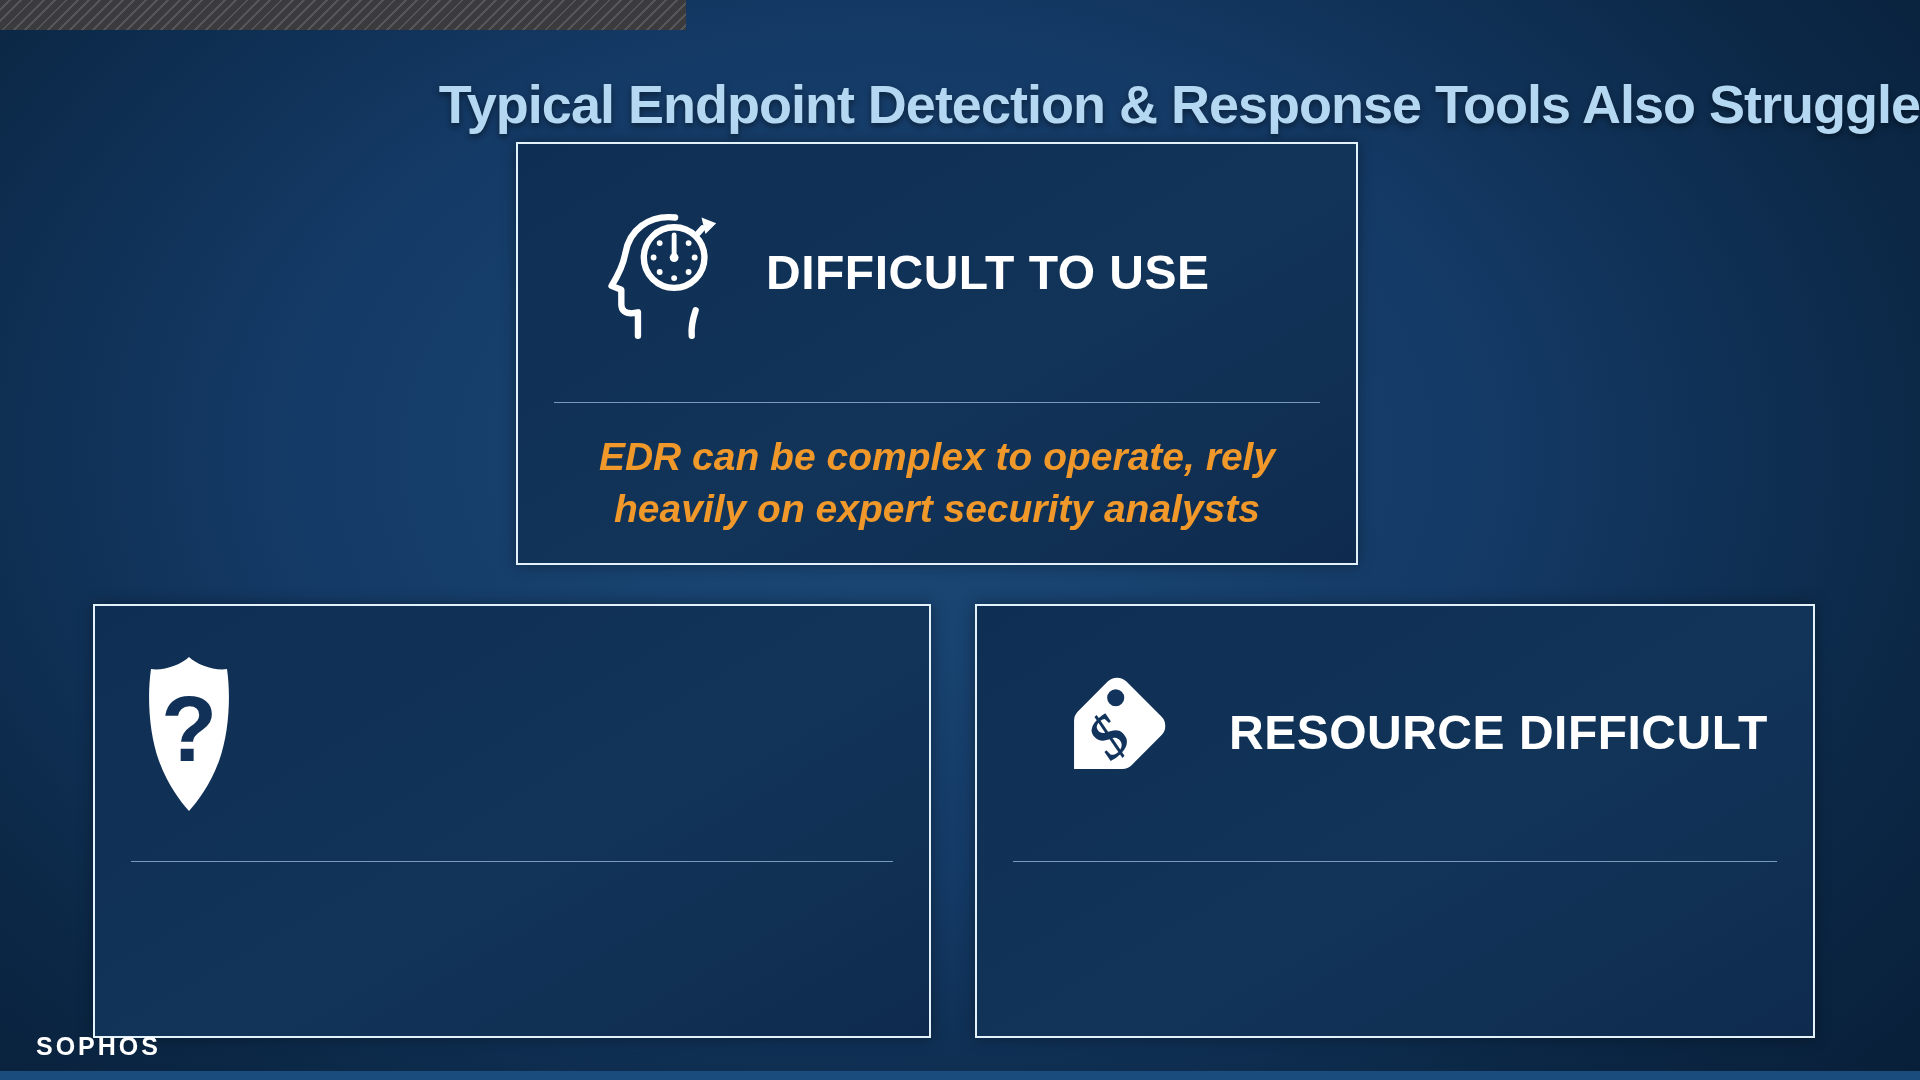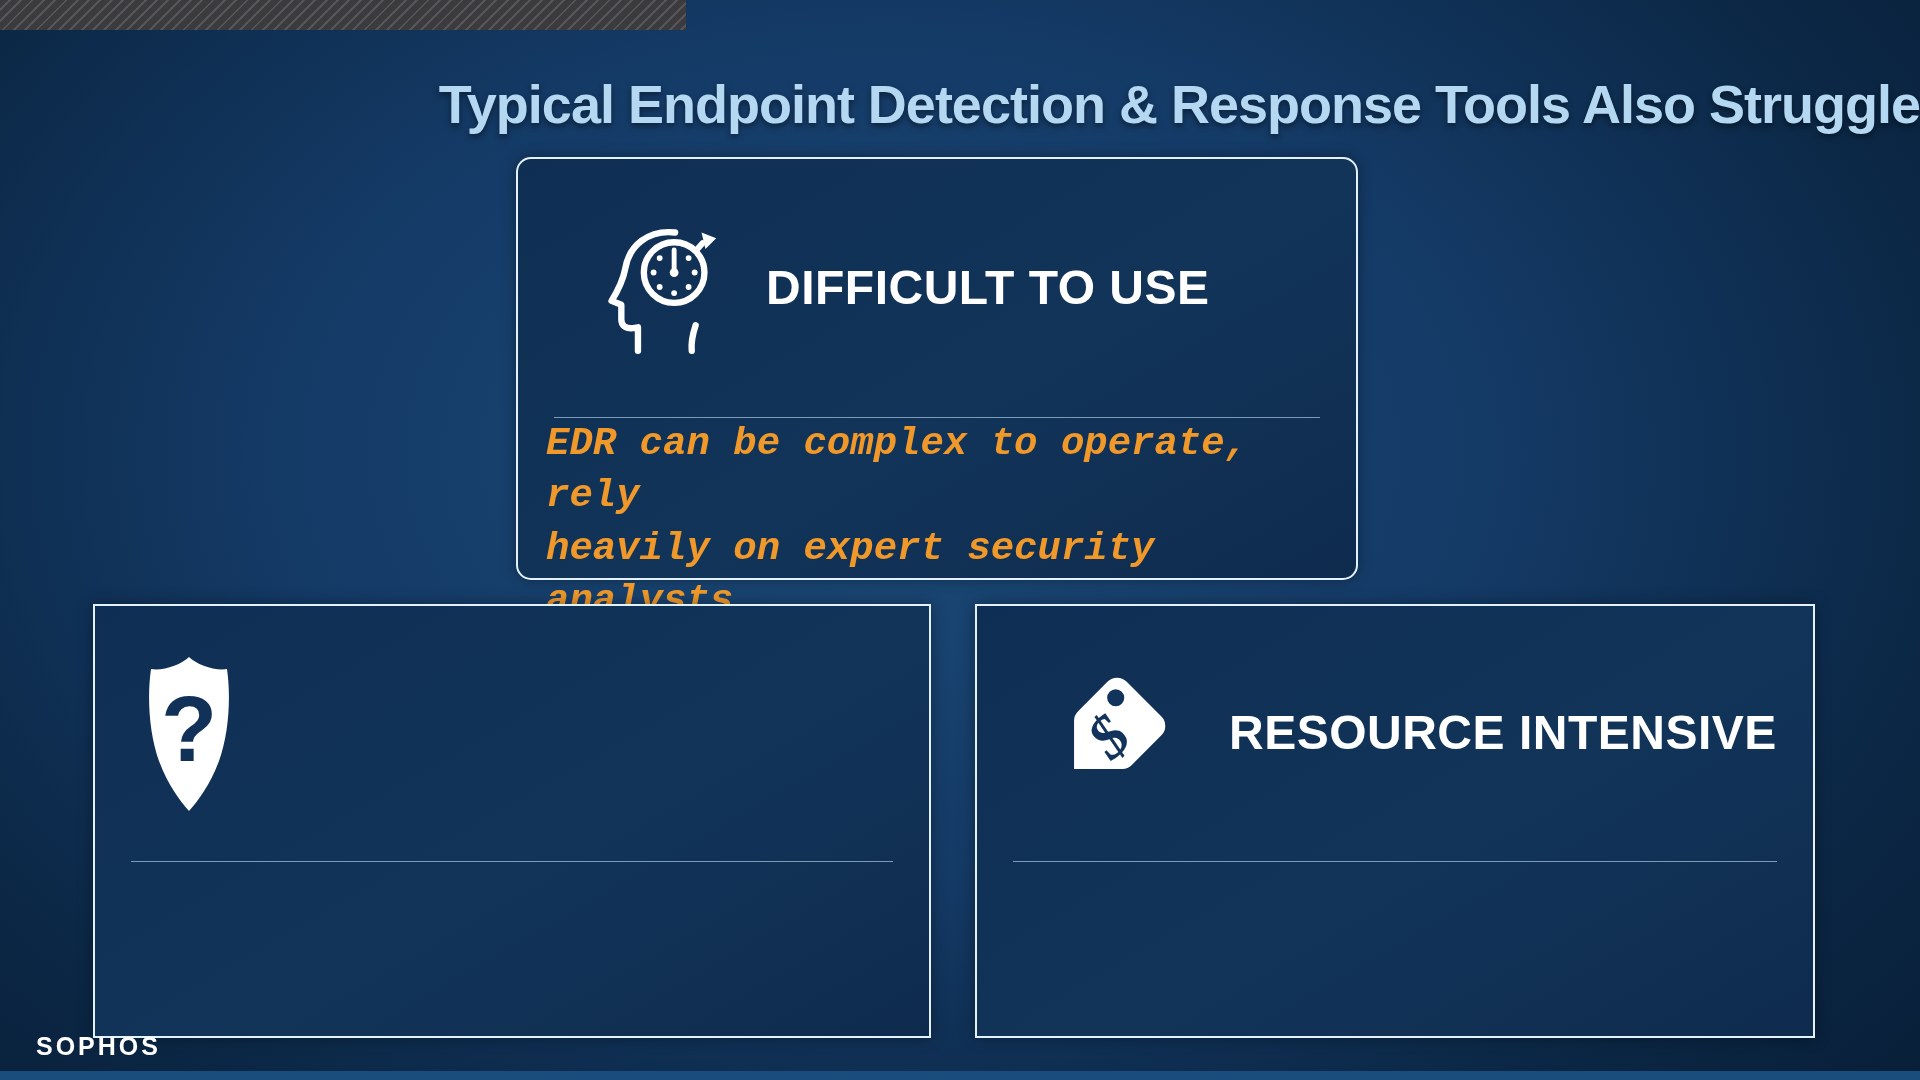--- a/index.html
+++ b/index.html
@@ -16,44 +16,43 @@
     position:absolute;top:36px;left:0;width:100%;text-align:right;
     font-weight:700;font-size:54px;line-height:1.2;letter-spacing:-1px;
     color:#B5D8F2;text-shadow:0 3px 6px rgba(0,0,0,0.45);
   }
   .card{
     position:absolute;border:2px solid #E3F1FA;box-sizing:border-box;
     background:linear-gradient(150deg,#0F2E53 0%,#123459 55%,#0E2B4E 100%);
     display:flex;flex-direction:column;
     box-shadow:0 0 14px rgba(0,0,0,0.35);
   }
-  .card-top{left:516px;top:157px;width:842px;height:423px;border-radius:15px;}
+  .card-top{left:516px;top:142px;width:842px;height:423px;}
   .card-bl{left:93px;top:604px;width:838px;height:434px;}
   .card-br{left:975px;top:604px;width:840px;height:434px;}
 
   .card-header{display:flex;align-items:center;flex:0 0 255px;}
   .card-top .card-header{flex:0 0 258px;padding-left:74px;}
   .card-bl  .card-header{padding-left:44px;}
   .card-br  .card-header{padding-left:56px;}
 
   .icon-wrap{flex:0 0 auto;display:flex;align-items:center;justify-content:center;}
   .card-top .icon-wrap{margin-top:18px;margin-right:42px;}
   .card-bl  .icon-wrap{margin-right:36px;}
   .card-br  .icon-wrap{margin-right:44px;}
 
   .card-title{
     margin:0;color:#FFFFFF;font-weight:700;font-size:48px;line-height:1.14;
     letter-spacing:0.5px;
   }
   .divider{height:1px;background:rgba(170,200,230,0.7);margin:0 36px;flex:0 0 1px;}
   .card-desc{
-    flex:1;display:flex;align-items:center;justify-content:center;text-align:left;
+    flex:1;display:flex;align-items:center;justify-content:center;text-align:center;
     color:#F0992A;font-style:italic;font-weight:600;font-size:39px;line-height:1.34;
-    padding:0 28px;
-    font-family:Liberation Mono, monospace;
+    padding:0 16px;
   }
   .logo{
     position:absolute;left:36px;top:1032px;z-index:5;
     color:#FFFFFF;font-weight:800;font-size:25px;letter-spacing:3px;
   }
   .bottom-strip{
     position:absolute;left:0;bottom:0;width:100%;height:9px;background:#1B4C7E;
   }
   svg{display:block;}
 </style>
@@ -106,20 +105,20 @@
   <div class="card-header">
     <span class="icon-wrap">
       <svg width="152" height="160" viewBox="0 0 160 160">
         <g transform="rotate(-45 80 80)">
           <path d="M28 80 L64 44 Q68 40 74 40 L118 40 A14 14 0 0 1 132 54 L132 106 A14 14 0 0 1 118 120 L74 120 Q68 120 64 116 L28 80 Z" fill="#FFFFFF"></path>
           <circle cx="112" cy="58" r="9" fill="#12335C"></circle>
           <text x="78" y="103" text-anchor="middle" font-family="Liberation Serif, serif" font-size="64" font-weight="700" font-style="italic" fill="#12335C">$</text>
         </g>
       </svg>
     </span>
-    <h2 class="card-title">RESOURCE INTENSIVE</h2>
+    <h2 class="card-title">RESOURCE DIFFICULT</h2>
   </div>
   <div class="divider"></div>
 </section>
 
 <div class="logo">SOPHOS</div>
 
 <div class="bottom-strip"></div>
 
 </body></html>

